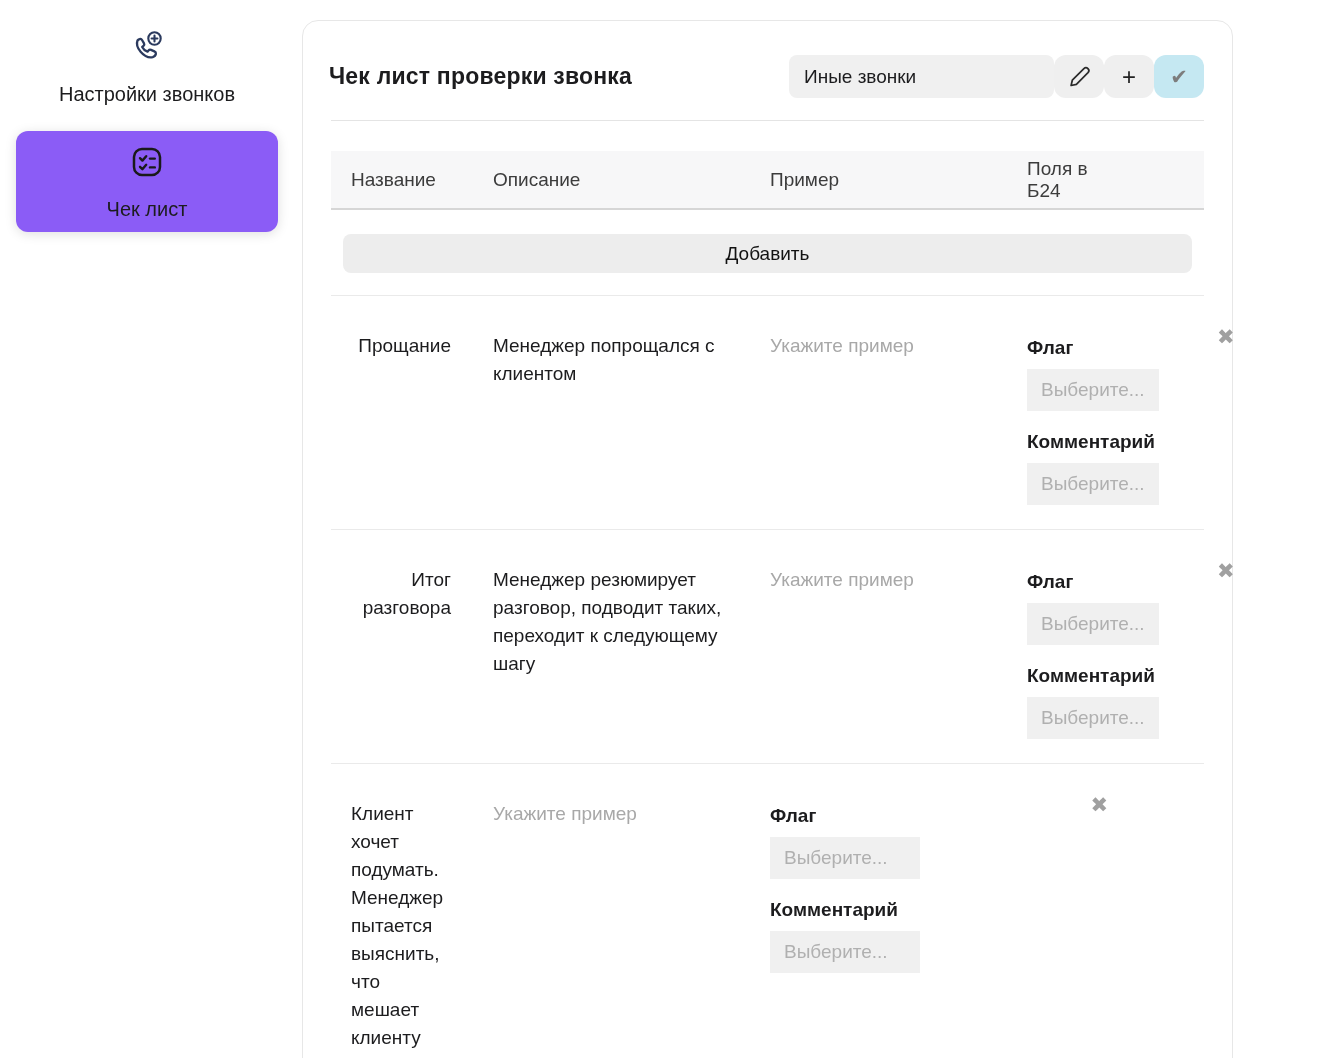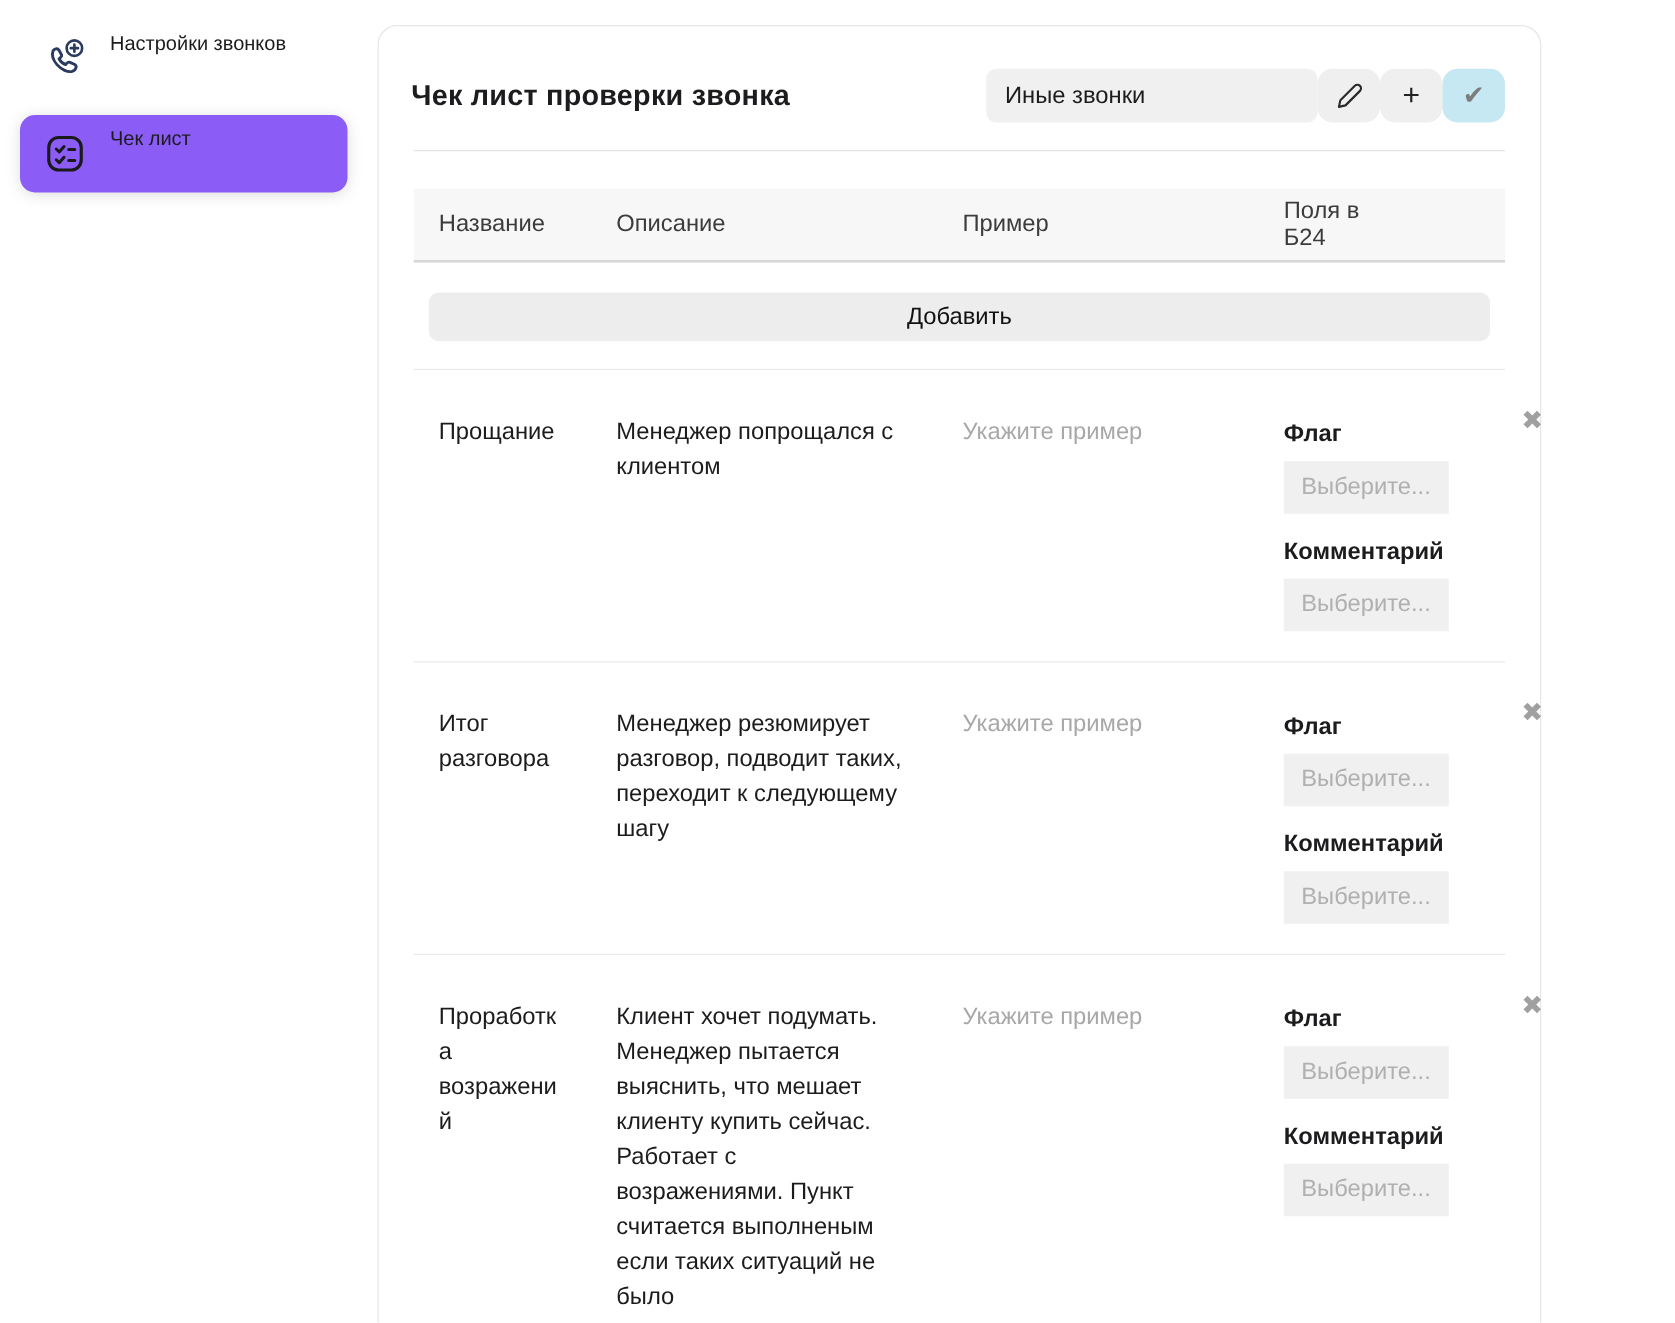--- a/index.html
+++ b/index.html
@@ -14,22 +14,22 @@
   *{box-sizing:border-box;margin:0;padding:0;}
   html,body{width:1340px;height:1058px;}
   body{
     position:relative;overflow:hidden;background:#fff;
     font-family:"Liberation Sans","DejaVu Sans",sans-serif;
     color:var(--text);
   }
   
   .sidebar{position:absolute;left:16px;top:16px;width:262px;}
   .side-item{
-    display:flex;align-items:flex-start;gap:16px;
-    padding:11px 16px;border-radius:12px;font-size:16px;cursor:pointer;
+    display:flex;align-items:center;gap:16px;
+    padding:11px 16px;border-radius:12px;font-size:20px;cursor:pointer;flex-direction:column;
   }
   .side-item + .side-item{margin-top:14px;}
   .side-item.active{background:#8b5cf6;box-shadow:0 2px 12px rgba(0,0,0,.13);}
   .side-icon{width:40px;height:40px;display:flex;align-items:center;justify-content:center;flex:none;}
   
   .panel{
     position:absolute;left:302px;top:20px;width:931px;height:1090px;
     background:#fff;border:1px solid var(--border);border-radius:16px;
   }
   .panel-header{display:flex;align-items:center;padding:34px 28px 22px 26px;}
@@ -57,21 +57,21 @@
     align-items:center;height:59px;margin-top:30px;padding:0 20px;
     background:var(--thead-bg);border-bottom:2px solid #d6d6d6;
     font-size:19px;color:#3c3c3c;
   }
   .add-btn{
     display:block;width:calc(100% - 24px);margin:24px 12px 22px;height:39px;
     background:#ededed;border:none;border-radius:8px;
     font-size:19px;color:#121212;font-family:inherit;cursor:pointer;
   }
   .row{padding:24px 20px;border-top:1px solid #eaeaea;font-size:19px;line-height:28px;}
-  .cell-name{overflow-wrap:anywhere;margin-top:12px;}
+  .cell-name{overflow-wrap:anywhere;margin-top:12px;text-align:right;}
   .cell-desc{margin-top:12px;}
   .cell-example{color:var(--muted);margin-top:12px;cursor:text;}
   .field-label{font-weight:600;font-size:19px;line-height:22px;margin-top:17px;}
   .field-select{
     margin-top:10px;margin-bottom:20px;height:42px;max-width:150px;
     background:var(--control-bg);border-radius:0;
     display:flex;align-items:center;padding:0 14px;color:#b0b0b0;cursor:pointer;
   }
   .field-select:last-child{margin-bottom:0;}
   .row-close{
@@ -164,21 +164,20 @@
     <div class="cell-example">Укажите пример</div>
     <div class="cell-fields">
       <div class="field-label">Флаг</div>
       <div class="field-select">Выберите...</div>
       <div class="field-label">Комментарий</div>
       <div class="field-select">Выберите...</div>
     </div>
     <div class="row-close">✖</div>
   </div>
         <div class="row">
-    <div class="cell-name">Проработка возражений</div>
     <div class="cell-desc">Клиент хочет подумать. Менеджер пытается выяснить, что мешает клиенту купить сейчас. Работает с возражениями. Пункт считается выполненым если таких ситуаций не было</div>
     <div class="cell-example">Укажите пример</div>
     <div class="cell-fields">
       <div class="field-label">Флаг</div>
       <div class="field-select">Выберите...</div>
       <div class="field-label">Комментарий</div>
       <div class="field-select">Выберите...</div>
     </div>
     <div class="row-close">✖</div>
   </div>

